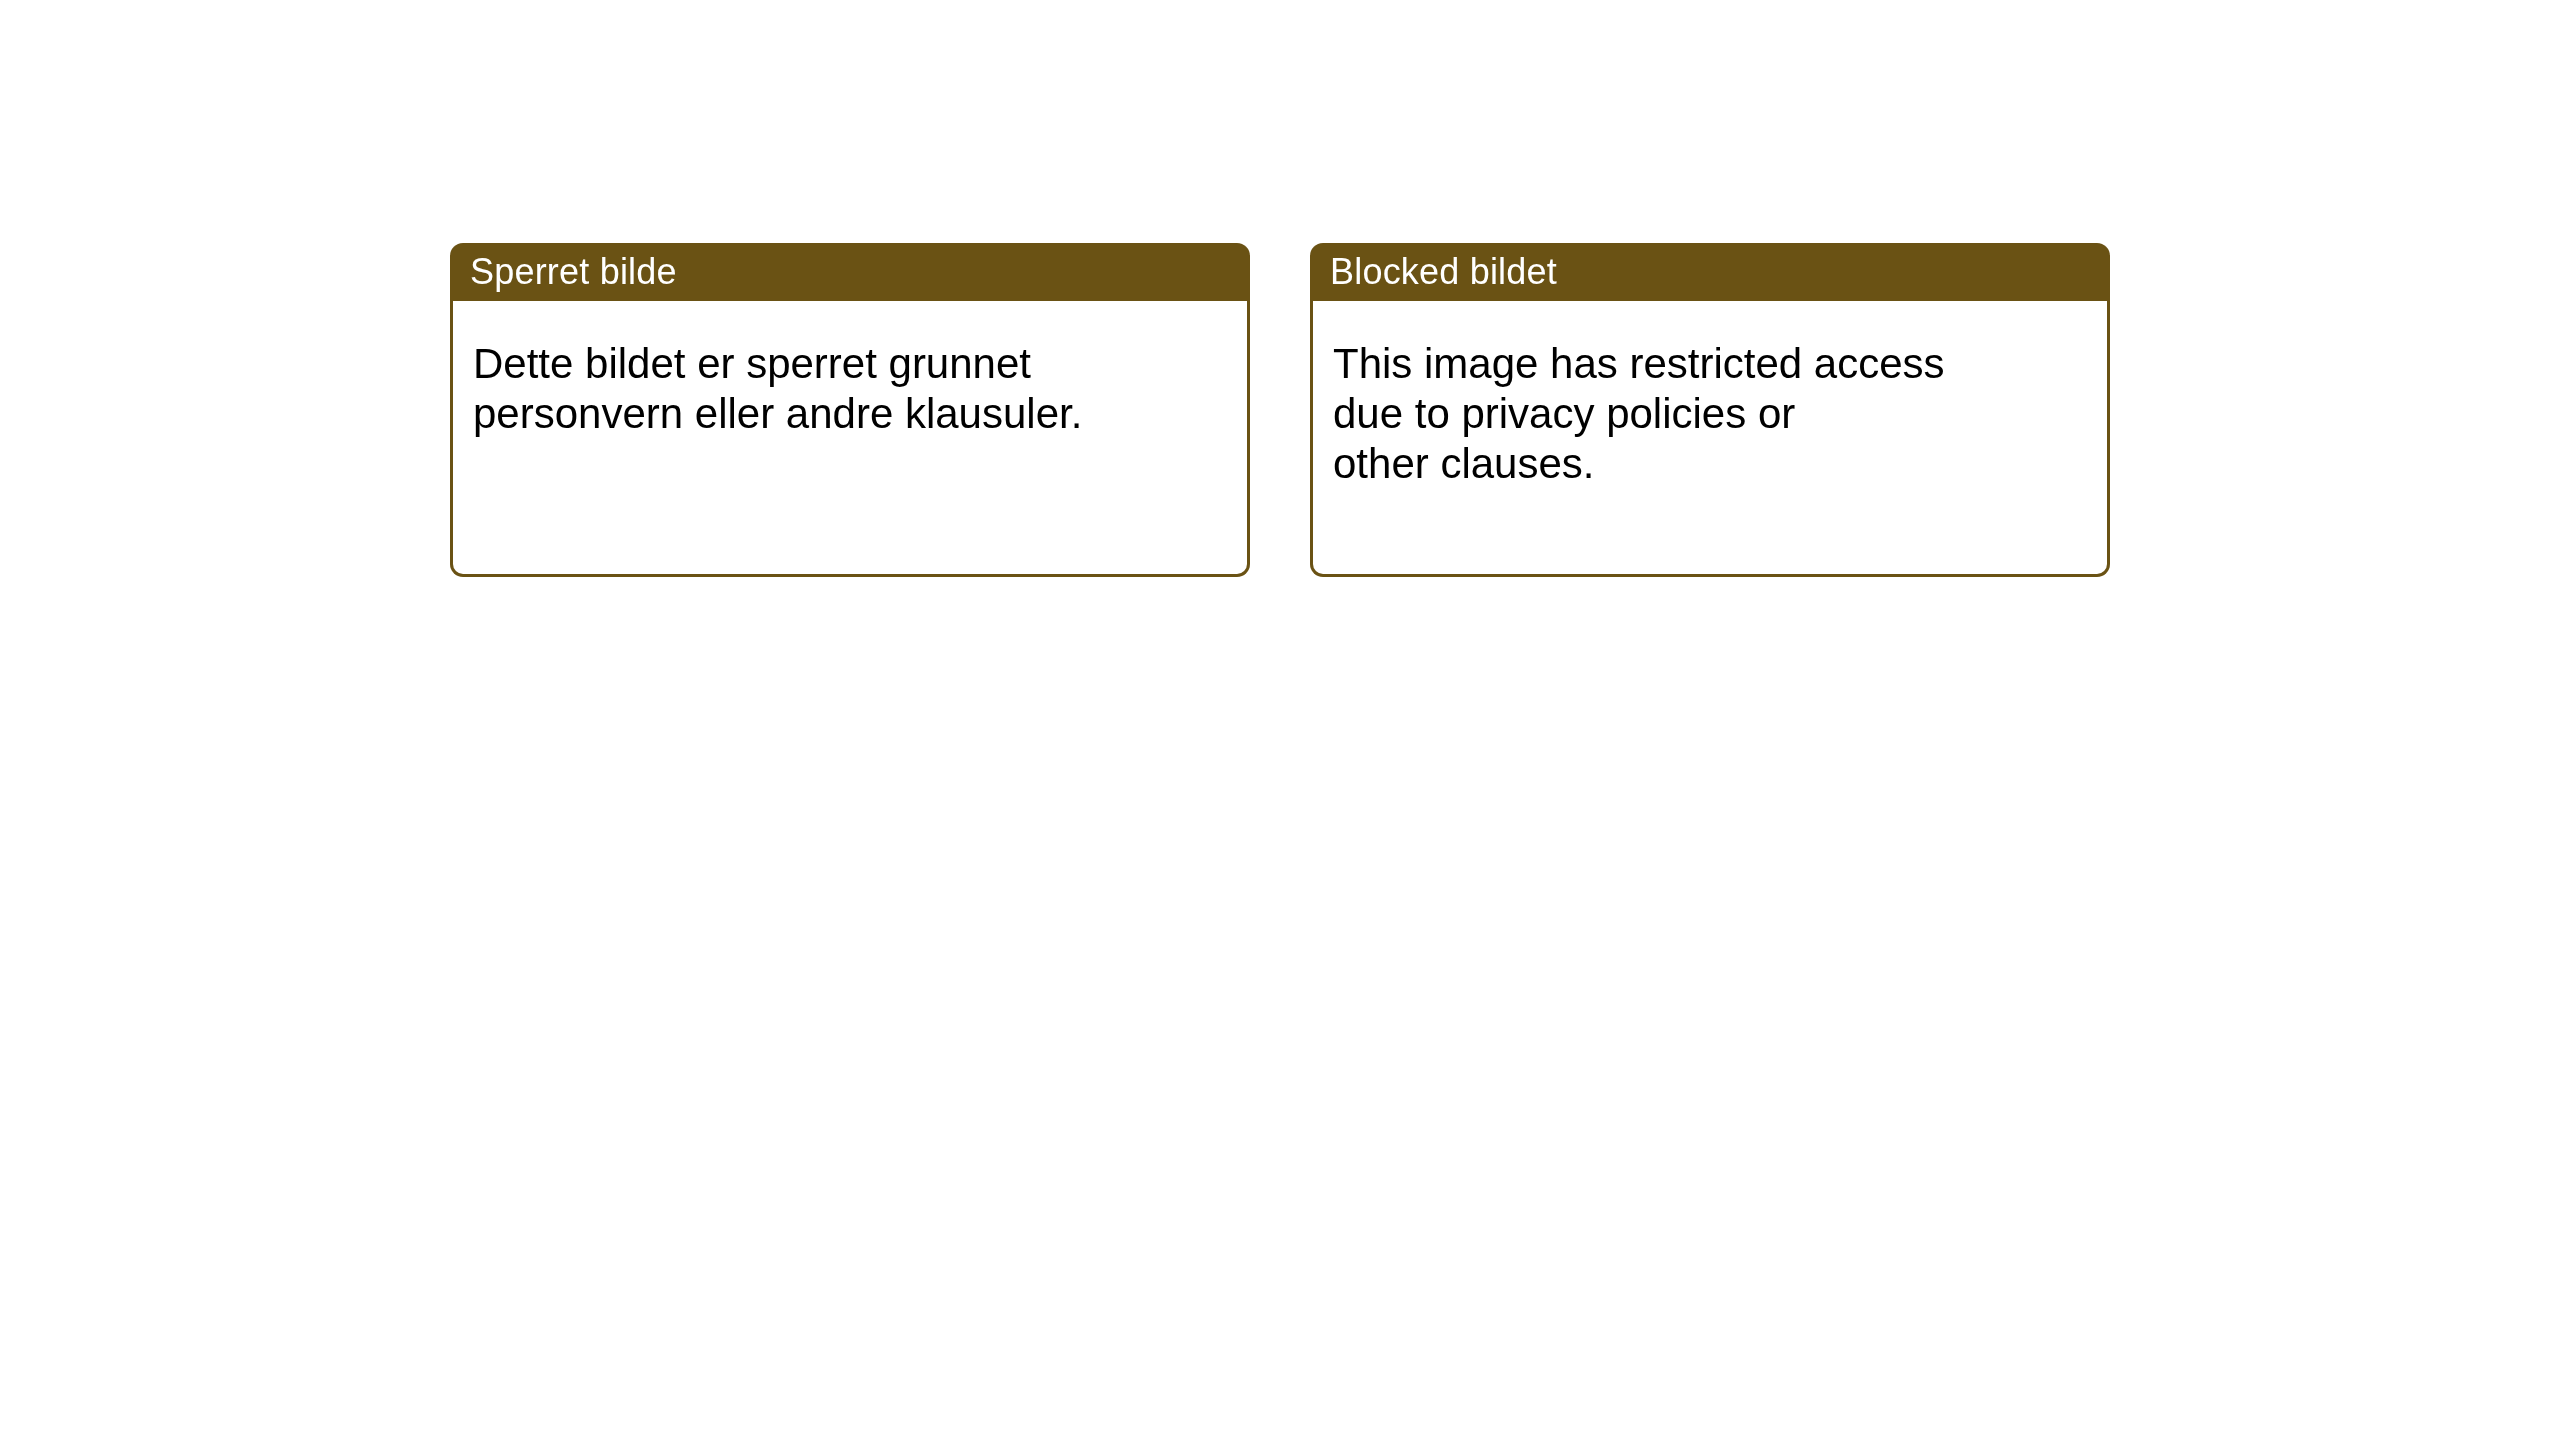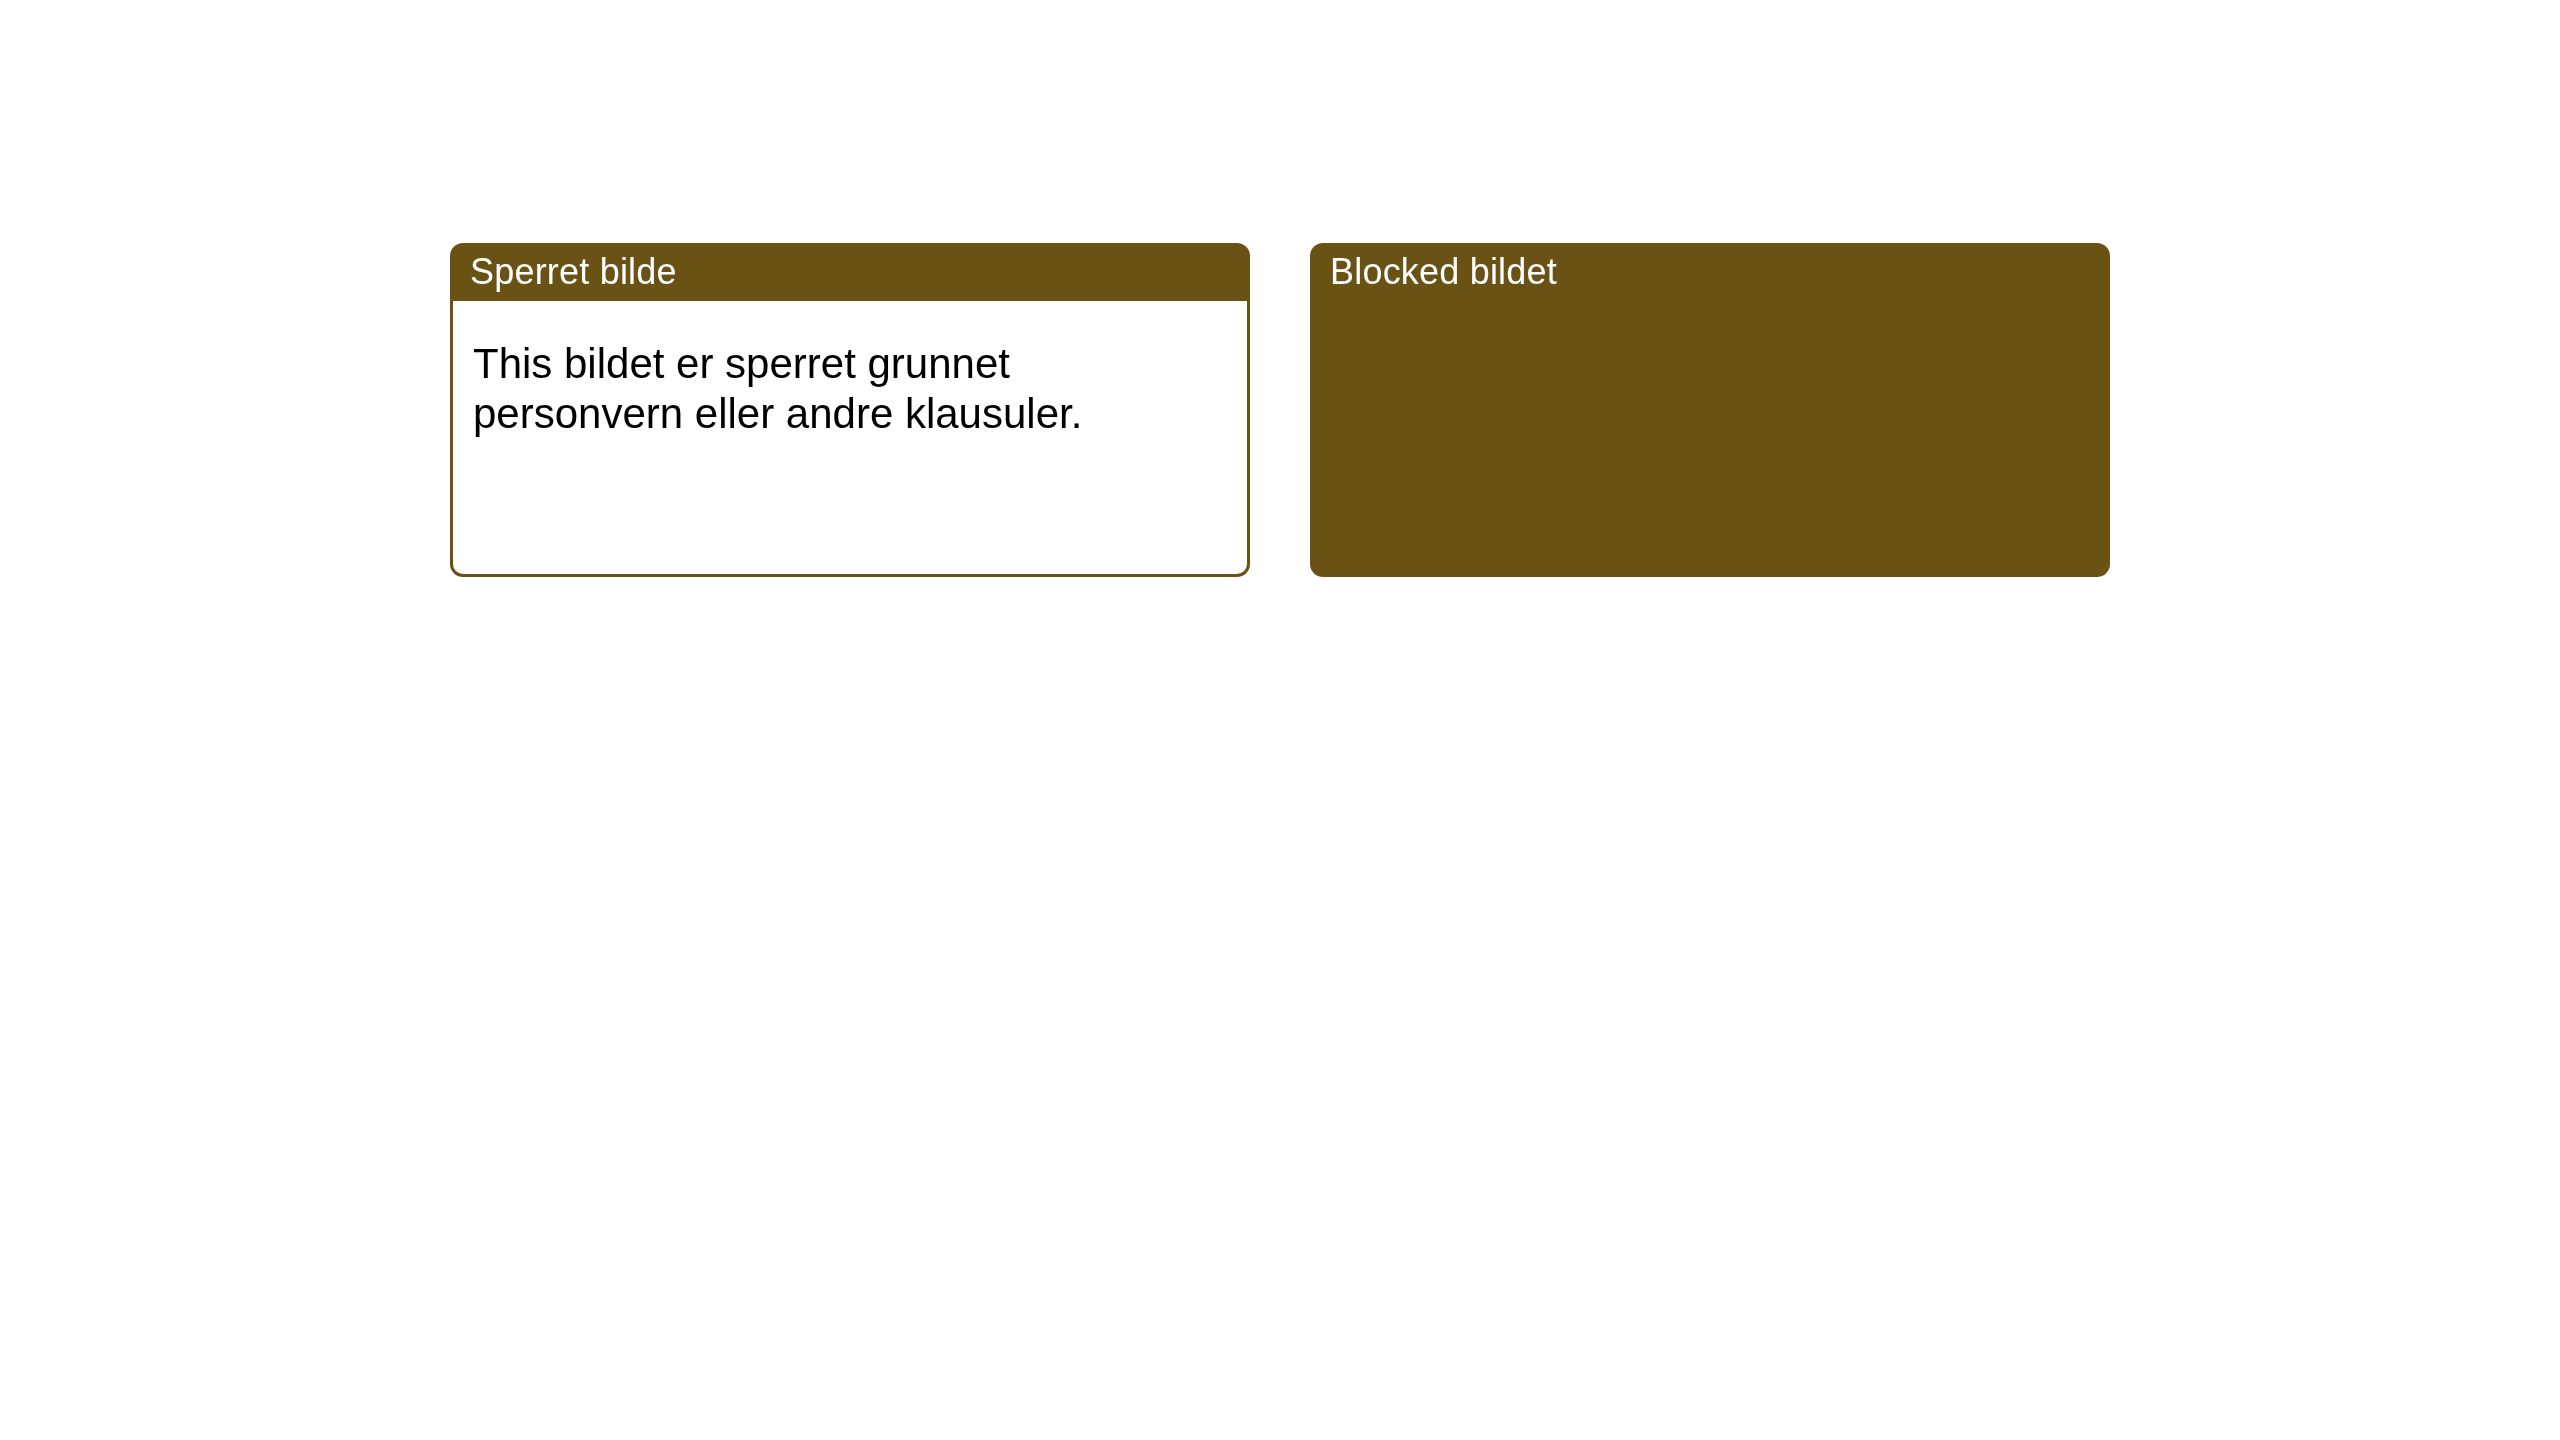--- a/index.html
+++ b/index.html
@@ -56,21 +56,24 @@
     white-space: pre-line;
   }
 </style>
 </head>
 <body>
 
 <div class="cards-row">
 
   <div class="notice-card">
     <div class="notice-card-header">Sperret bilde</div>
-    <div class="notice-card-body">This bildet er sperret grunnet
+    <div class="notice-card-body">Dette bildet er sperret grunnet
 personvern eller andre klausuler.</div>
   </div>
 
   <div class="notice-card">
     <div class="notice-card-header">Blocked bildet</div>
+    <div class="notice-card-body">This image has restricted access
+due to privacy policies or
+other clauses.</div>
   </div>
 
 </div>
 
 </body></html>

